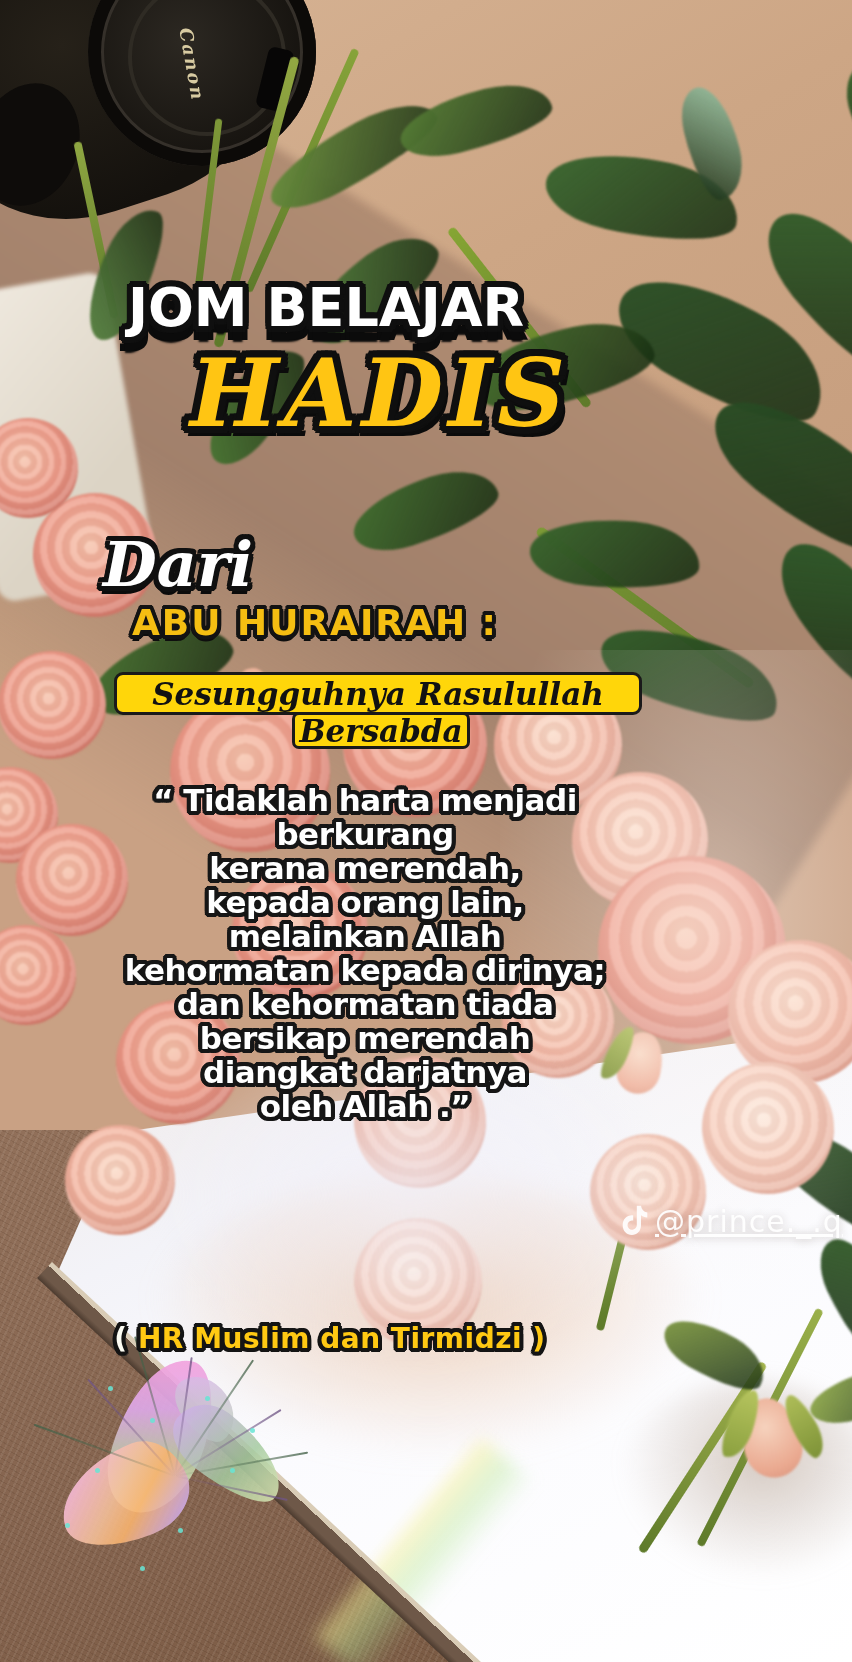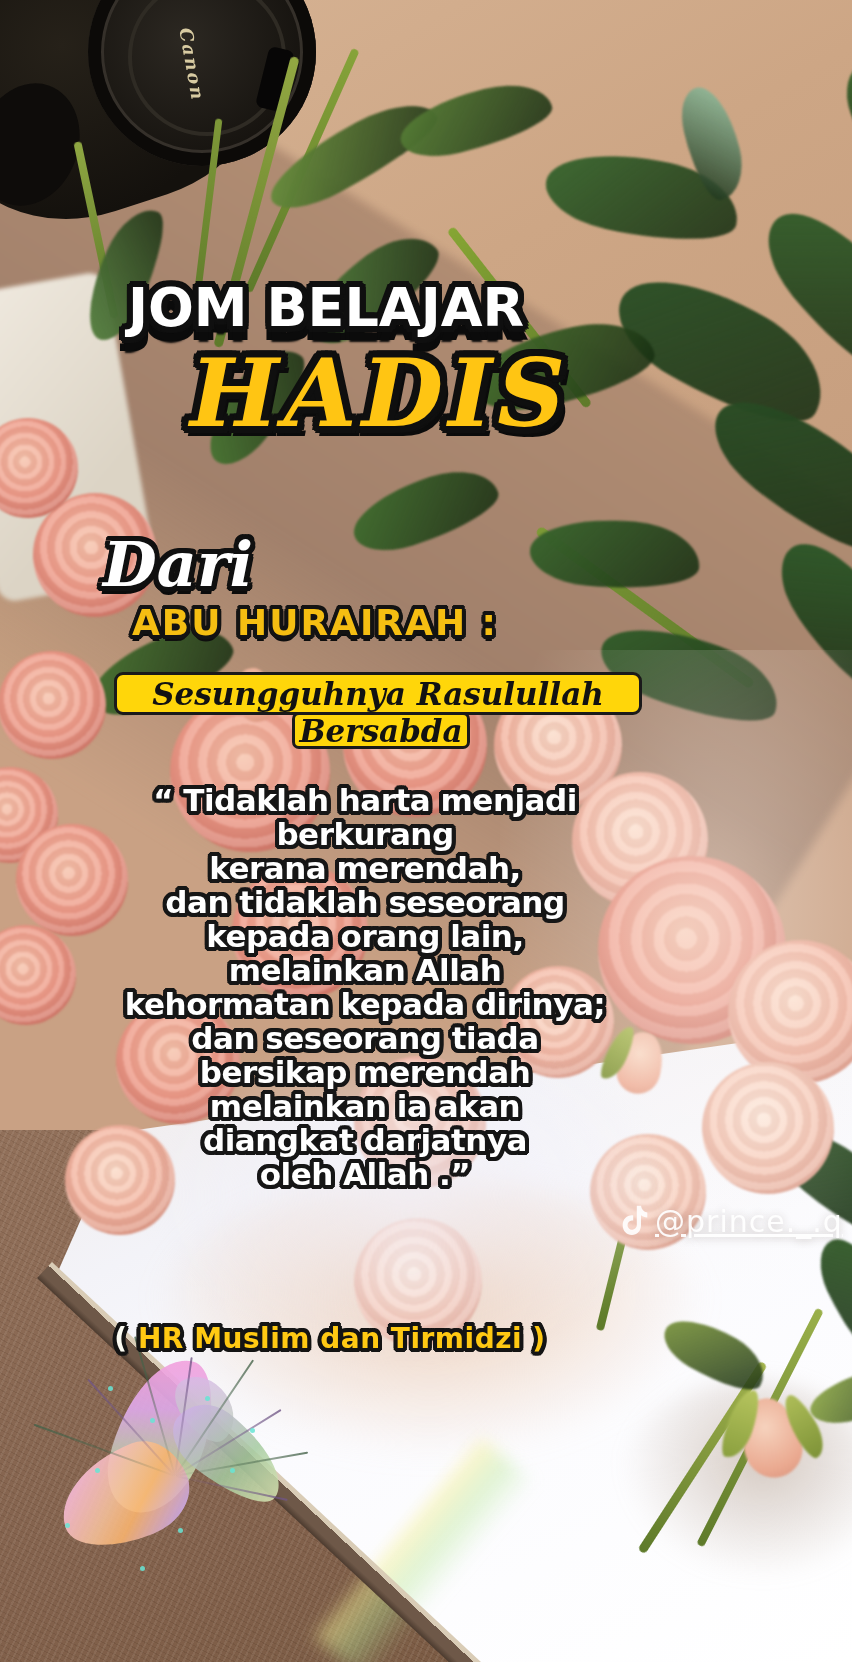--- a/index.html
+++ b/index.html
@@ -234,27 +234,25 @@
   <div class="abs txt t2">HADIS</div>
   <div class="abs dari">Dari</div>
   <div class="abs txt abu">ABU HURAIRAH :</div>
   <div class="abs hl hl1">Sesungguhnya Rasulullah s.a.w</div>
   <div class="abs hl hl2">Bersabda</div>
 
   <div class="abs quote">
     <div>“ Tidaklah harta menjadi</div>
     <div>berkurang</div>
     <div>kerana merendah,</div>
-    <div>dan tidaklah seseorang</div>
     <div>kepada orang lain,</div>
     <div>melainkan Allah</div>
     <div>kehormatan kepada dirinya;</div>
-    <div>dan seseorang tiada</div>
+    <div>dan kehormatan tiada</div>
     <div>bersikap merendah</div>
-    <div>melainkan ia akan</div>
     <div>diangkat darjatnya</div>
     <div>oleh Allah .”</div>
   </div>
 
   <div class="abs txt src">
     <span class="pw">(</span>
     <span class="yl">HR Muslim dan Tirmidzi</span>
     <span class="yl">)</span>
   </div>
 

